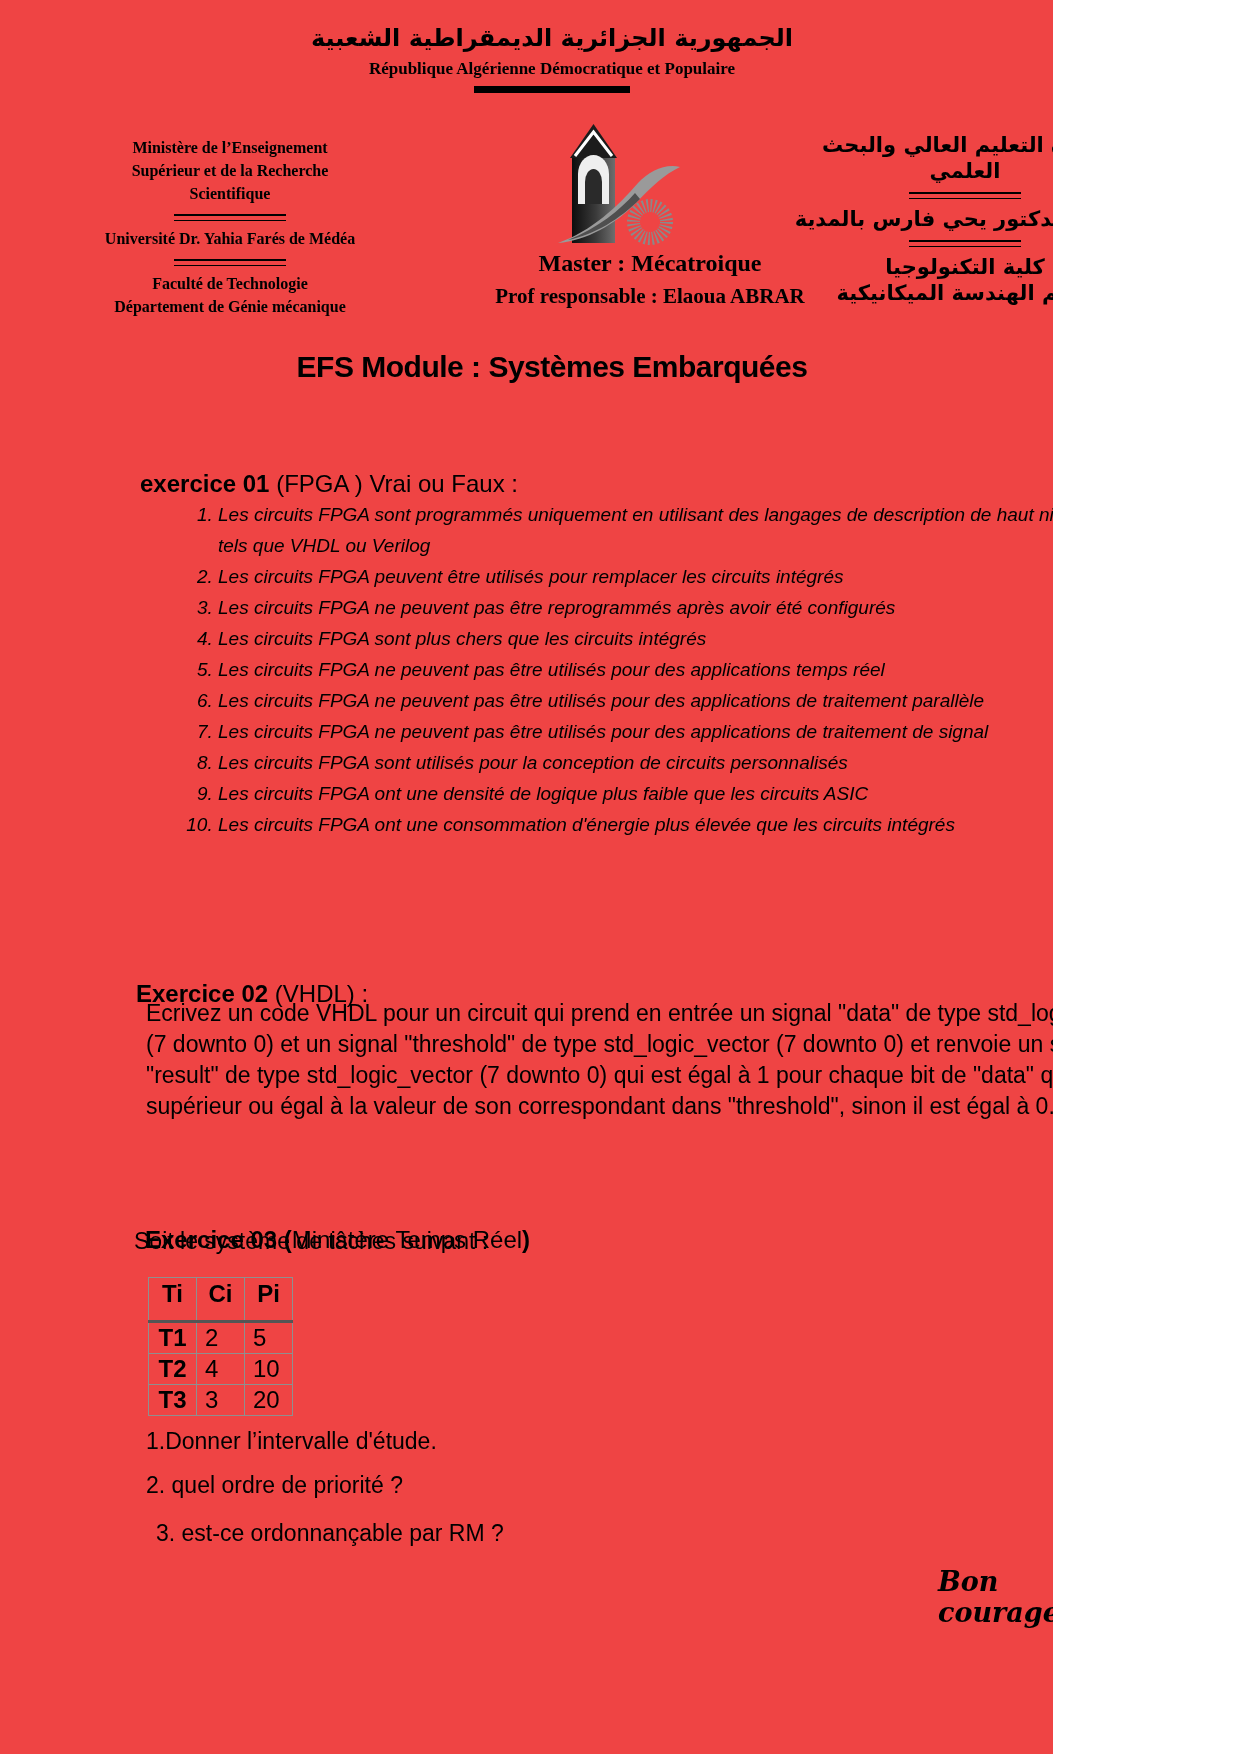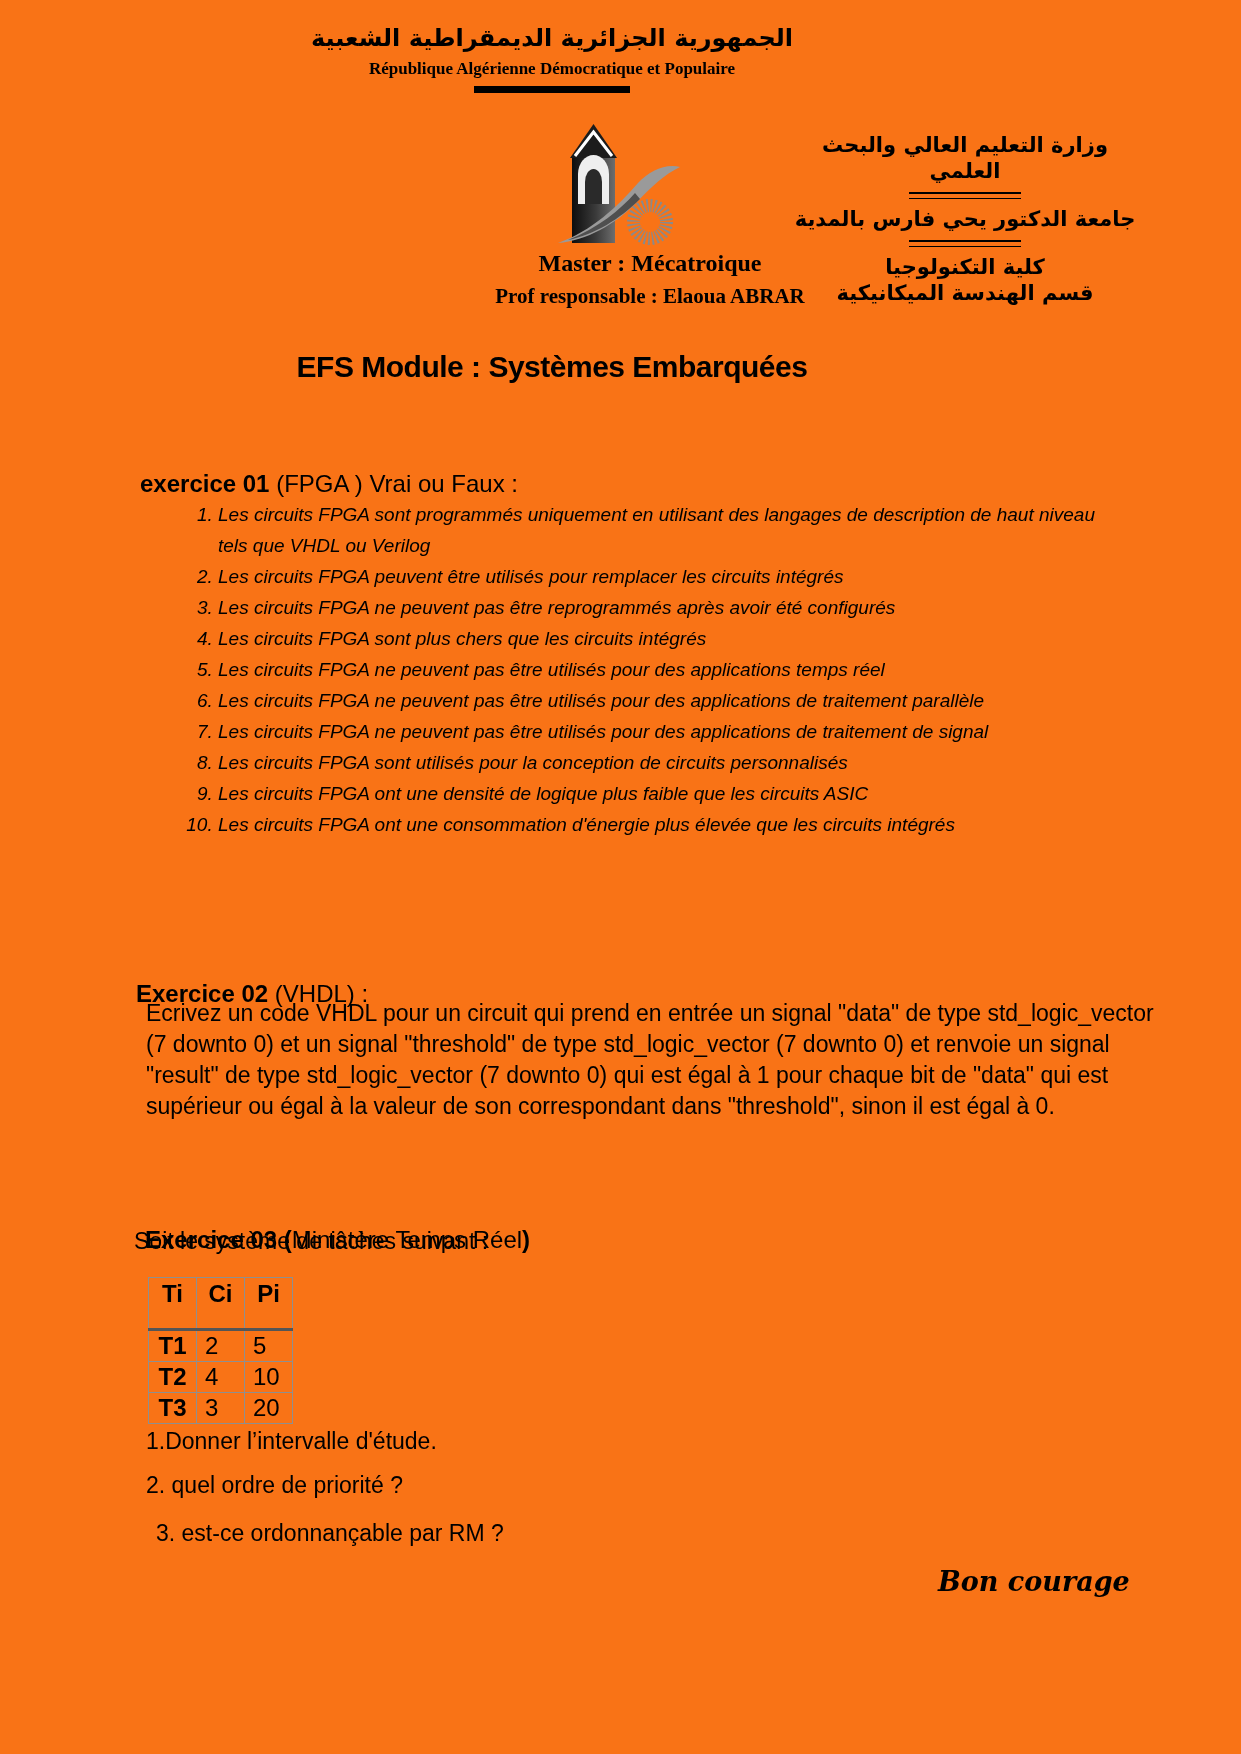--- a/index.html
+++ b/index.html
@@ -1,17 +1,17 @@
 <!DOCTYPE html>
 <html lang="fr"><head>
 <meta charset="utf-8">
 <style>
   html,body { margin:0; padding:0; background:#fff; }
   .page {
-    position:relative; width:1241px; height:1754px; background:#f97316;
+    position:relative; width:1053px; height:1754px; background:#ef4444;
     font-family:"Liberation Sans", sans-serif; color:#000; overflow:hidden;
   }
   
   .top-block { position:absolute; left:0; top:22px; width:1104px; text-align:center; }
   .arabic-title { font-family:"DejaVu Sans", sans-serif; font-weight:700; font-size:24px; line-height:32px; }
   .fr-title { font-family:"Liberation Serif", serif; font-weight:700; font-size:17px; margin-top:5px; }
   .title-bar { width:156px; height:7px; background:#000; margin:7px auto 0; }
 
   
   .col-left {
@@ -46,21 +46,21 @@
   .ex1-list { position:absolute; left:122px; top:483px; width:1010px; }
   .ex1-list ol { margin:16px; padding:0 0 0 80px; font-size:19px; line-height:31px;font-style:italic; }
   .ex1-list li { padding-left:0; }
 
   .ex2-body { position:absolute; left:134px; top:998px; width:1012px; font-size:23px; line-height:31px;margin-left:12px; }
 
   .ex3-intro { position:absolute; left:134px; top:1228px; font-size:23px; }
 
   .task-table { position:absolute; left:148px; top:1277px; border-collapse:collapse; }
   .task-table th, .task-table td { border:1px solid #8f8f8f; font-size:24px; }
-  .task-table th { width:46px; height:40px; vertical-align:top; padding:2px 0 8px 0; text-align:center; font-weight:700;
+  .task-table th { width:46px; height:40px; vertical-align:top; padding:2px 0 0 0; text-align:center; font-weight:700;
     border-bottom:3px solid #555; }
   .task-table td { height:30px; padding:0; }
   .task-table td.tname { font-weight:700; text-align:center; width:47px; }
   .task-table td.tval { text-align:left; padding-left:8px; width:39px; }
 
   .question { position:absolute; font-size:23px; }
   .q1 { left:146px; top:1428px; }
   .q2 { left:146px; top:1472px; }
   .q3 { left:156px; top:1520px; }
 
@@ -71,20 +71,28 @@
 <body>
 
 <div class="page">
 
   <div class="top-block">
     <div class="arabic-title">الجمهورية الجزائرية الديمقراطية الشعبية</div>
     <div class="fr-title">République Algérienne Démocratique et Populaire</div>
     <div class="title-bar"></div>
   </div>
 
+  <div class="col-left">
+    <div class="ministry-box">Ministère de l’Enseignement Supérieur et de la Recherche Scientifique</div>
+    <div class="dsep"></div>
+    <div>Université Dr. Yahia Farés de Médéa</div>
+    <div class="dsep"></div>
+    <div>Faculté de Technologie</div>
+    <div>Département de Génie mécanique</div>
+  </div>
 
   <div class="logo-wrap">
     <svg width="132" height="136" viewBox="0 0 132 136" xmlns="http://www.w3.org/2000/svg">
       <defs>
         <linearGradient id="towerg" x1="0" y1="0" x2="1" y2="0">
           <stop offset="0" stop-color="#0d0d0d"></stop>
           <stop offset="0.55" stop-color="#3a3a3a"></stop>
           <stop offset="1" stop-color="#6e6e6e"></stop>
         </linearGradient>
       </defs>

